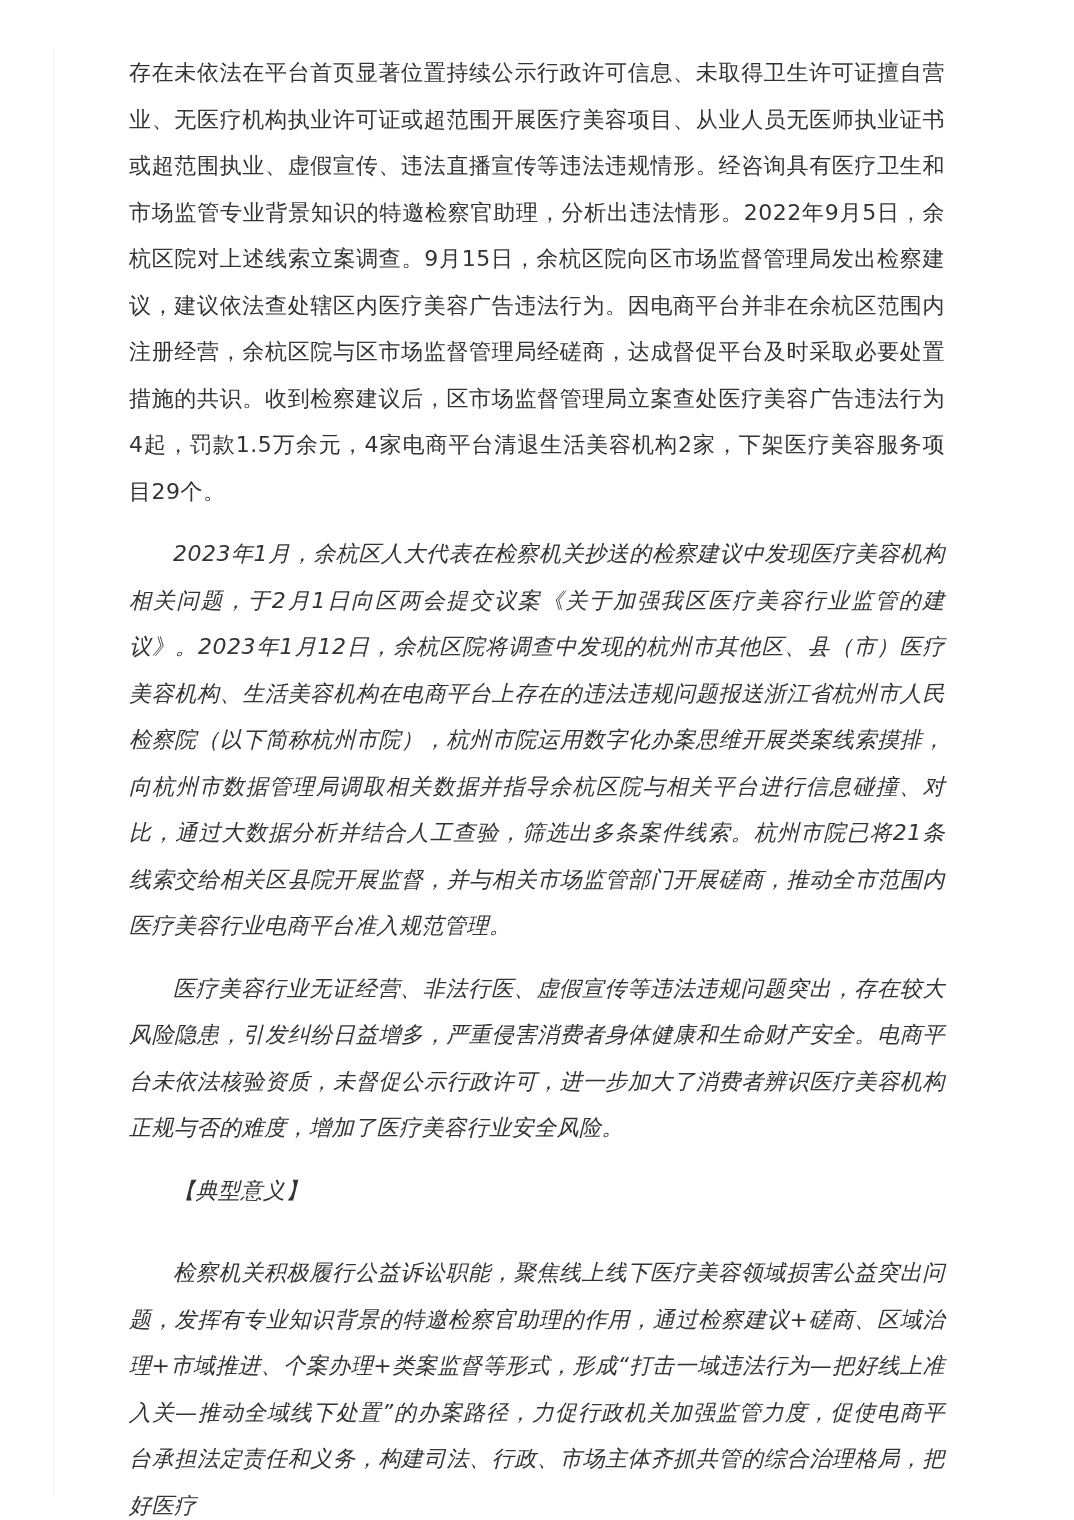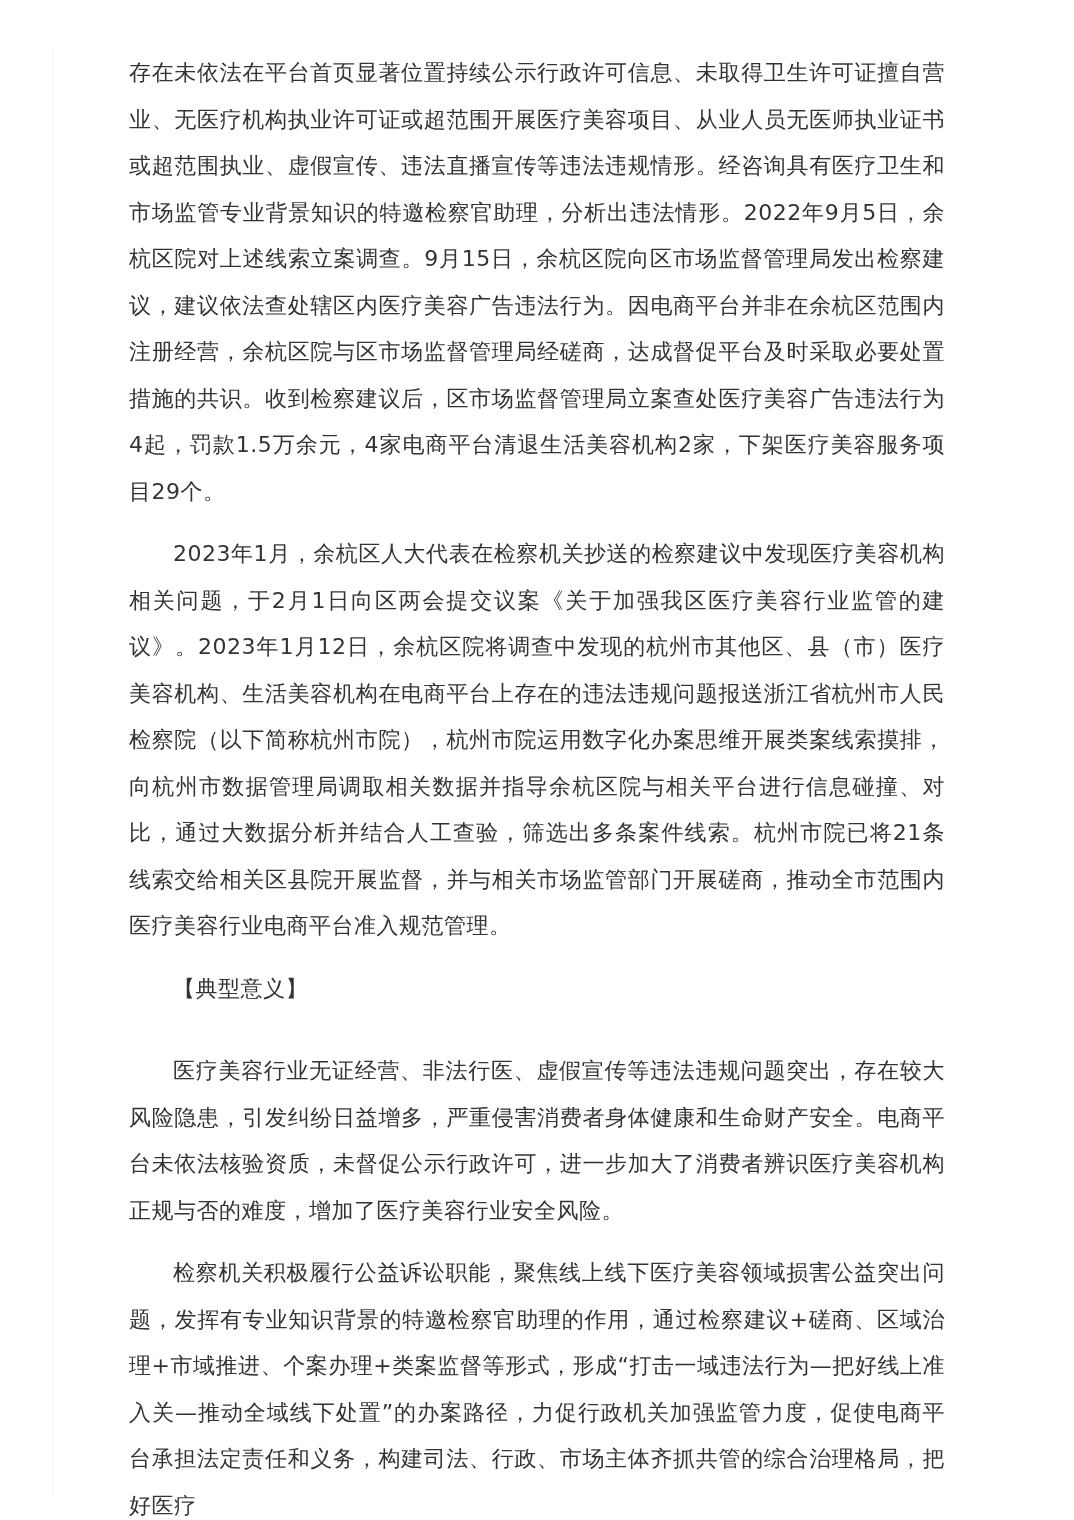--- a/index.html
+++ b/index.html
@@ -34,30 +34,31 @@
     text-align: justify;
     text-justify: inter-ideograph;
     word-break: break-all;
   }
   .article p.para {
     margin: 0 0 16px 0;
     padding: 0;
   }
   .article p.indent {
     text-indent: 2em;
+    font-style: italic;
   }
   .article p.heading {
     margin-bottom: 36px;
     text-align: left;
   }
 </style>
 </head>
 <body style="background: rgb(255, 255, 255);">
 
 <div class="left-edge" style="background: rgb(244, 244, 244);"></div>
 
 <main class="article" style="color: rgb(51, 51, 51);">
     <p class="para">存在未依法在平台首页显著位置持续公示行政许可信息、未取得卫生许可证擅自营业、无医疗机构执业许可证或超范围开展医疗美容项目、从业人员无医师执业证书或超范围执业、虚假宣传、违法直播宣传等违法违规情形。经咨询具有医疗卫生和市场监管专业背景知识的特邀检察官助理，分析出违法情形。2022年9月5日，余杭区院对上述线索立案调查。9月15日，余杭区院向区市场监督管理局发出检察建议，建议依法查处辖区内医疗美容广告违法行为。因电商平台并非在余杭区范围内注册经营，余杭区院与区市场监督管理局经磋商，达成督促平台及时采取必要处置措施的共识。收到检察建议后，区市场监督管理局立案查处医疗美容广告违法行为4起，罚款1.5万余元，4家电商平台清退生活美容机构2家，下架医疗美容服务项目29个。</p>
     <p class="para indent">2023年1月，余杭区人大代表在检察机关抄送的检察建议中发现医疗美容机构相关问题，于2月1日向区两会提交议案《关于加强我区医疗美容行业监管的建议》。2023年1月12日，余杭区院将调查中发现的杭州市其他区、县（市）医疗美容机构、生活美容机构在电商平台上存在的违法违规问题报送浙江省杭州市人民检察院（以下简称杭州市院），杭州市院运用数字化办案思维开展类案线索摸排，向杭州市数据管理局调取相关数据并指导余杭区院与相关平台进行信息碰撞、对比，通过大数据分析并结合人工查验，筛选出多条案件线索。杭州市院已将21条线索交给相关区县院开展监督，并与相关市场监管部门开展磋商，推动全市范围内医疗美容行业电商平台准入规范管理。</p>
+    <p class="para indent">医疗美容行业无证经营、非法行医、虚假宣传等违法违规问题突出，存在较大风险隐患，引发纠纷日益增多，严重侵害消费者身体健康和生命财产安全。电商平台未依法核验资质，未督促公示行政许可，进一步加大了消费者辨识医疗美容机构正规与否的难度，增加了医疗美容行业安全风险。</p>
     <p class="para indent heading">【典型意义】</p>
-    <p class="para indent">医疗美容行业无证经营、非法行医、虚假宣传等违法违规问题突出，存在较大风险隐患，引发纠纷日益增多，严重侵害消费者身体健康和生命财产安全。电商平台未依法核验资质，未督促公示行政许可，进一步加大了消费者辨识医疗美容机构正规与否的难度，增加了医疗美容行业安全风险。</p>
     <p class="para indent">检察机关积极履行公益诉讼职能，聚焦线上线下医疗美容领域损害公益突出问题，发挥有专业知识背景的特邀检察官助理的作用，通过检察建议+磋商、区域治理+市域推进、个案办理+类案监督等形式，形成“打击一域违法行为—把好线上准入关—推动全域线下处置”的办案路径，力促行政机关加强监管力度，促使电商平台承担法定责任和义务，构建司法、行政、市场主体齐抓共管的综合治理格局，把好医疗</p>
   </main>
 
 </body></html>

